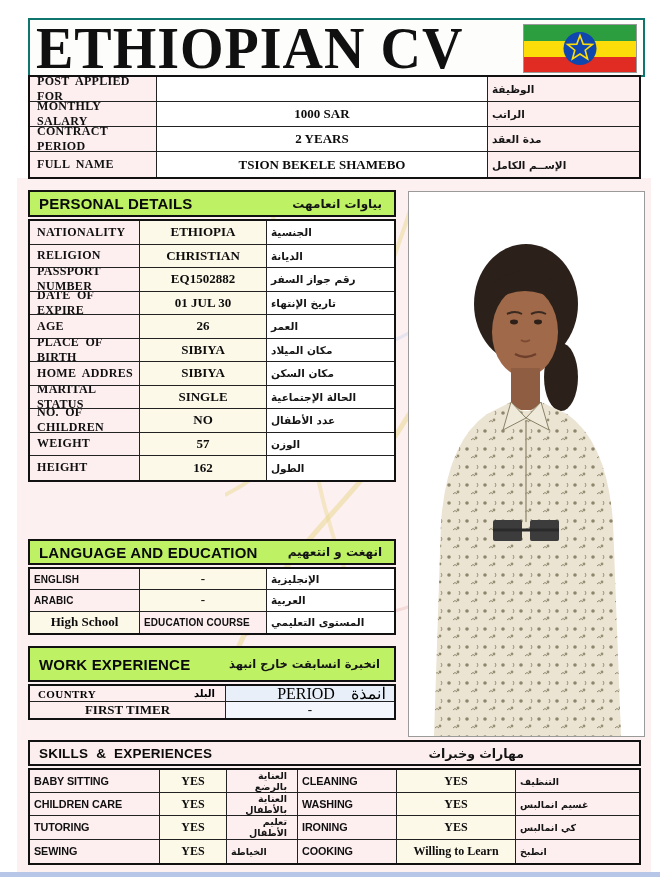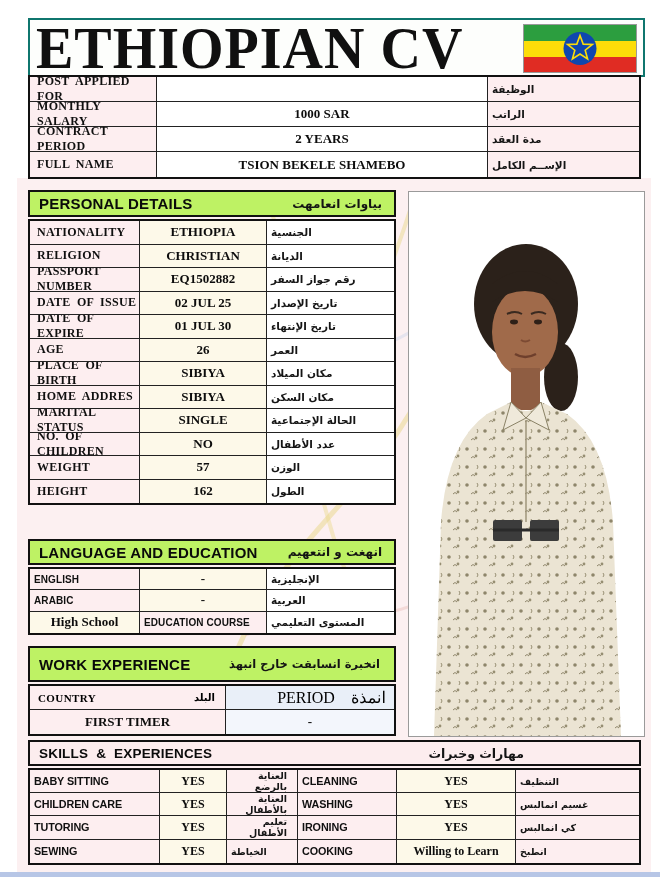--- a/index.html
+++ b/index.html
@@ -56,21 +56,21 @@
   .personal-table .row{grid-template-columns:110px 127px 1fr;height:23.5px;}
 
   .language-head{left:28px;top:539px;width:368px;height:26px;}
   .language-table{left:28px;top:567px;width:368px;}
   .language-table .row{grid-template-columns:110px 127px 1fr;height:21.3px;}
   .language-table .lbl-sans{font-size:10px;}
 
   .work-head{left:28px;top:646px;width:368px;height:36px;}
   .work-head .ha{padding-right:14px;font-size:11.5px;}
   .work-table{left:28px;top:684px;width:368px;}
-  .work-table .row{grid-template-columns:196px 1fr;height:24px;}
+  .work-table .row{grid-template-columns:196px 1fr;height:16px;}
   .wc{justify-content:space-between;}
   .wc .wl{font-family:"Liberation Serif",serif;font-weight:bold;font-size:11px;padding-left:8px;letter-spacing:.4px;}
   .wc .wa{direction:rtl;font-family:"DejaVu Sans",sans-serif;font-weight:bold;font-size:10px;padding-right:10px;}
   .pc{justify-content:center;gap:16px;padding-left:43px;}
 
   .skills-head{left:28px;top:740px;width:613px;height:26px;background:#fcedee;}
   .skills-head .en{font-size:13.5px;word-spacing:4px;}
   .skills-head .ha{padding-right:115px;font-size:12.5px;}
   .skills-table{left:28px;top:768px;width:613px;}
   .skills-table .row{grid-template-columns:130px 67px 71px 99px 119px 1fr;height:23.2px;}
@@ -146,25 +146,20 @@
       <div class="cell c-pink lbl">RELIGION</div>
       <div class="cell c-cream val">CHRISTIAN</div>
       <div class="cell c-glass ar">الديانة</div>
     </div>
     <div class="row">
       <div class="cell c-pink lbl">PASSPORT NUMBER</div>
       <div class="cell c-cream val">EQ1502882</div>
       <div class="cell c-glass ar">رقم جواز السفر</div>
     </div>
     <div class="row">
-      <div class="cell c-pink lbl">DATE OF ISSUE</div>
-      <div class="cell c-cream val">02 JUL 25</div>
-      <div class="cell c-glass ar">تاريخ الإصدار</div>
-    </div>
-    <div class="row">
       <div class="cell c-pink lbl">DATE OF EXPIRE</div>
       <div class="cell c-cream val">01 JUL 30</div>
       <div class="cell c-glass ar">تاريخ الإنتهاء</div>
     </div>
     <div class="row">
       <div class="cell c-pink lbl">AGE</div>
       <div class="cell c-cream val">26</div>
       <div class="cell c-glass ar">العمر</div>
     </div>
     <div class="row">

